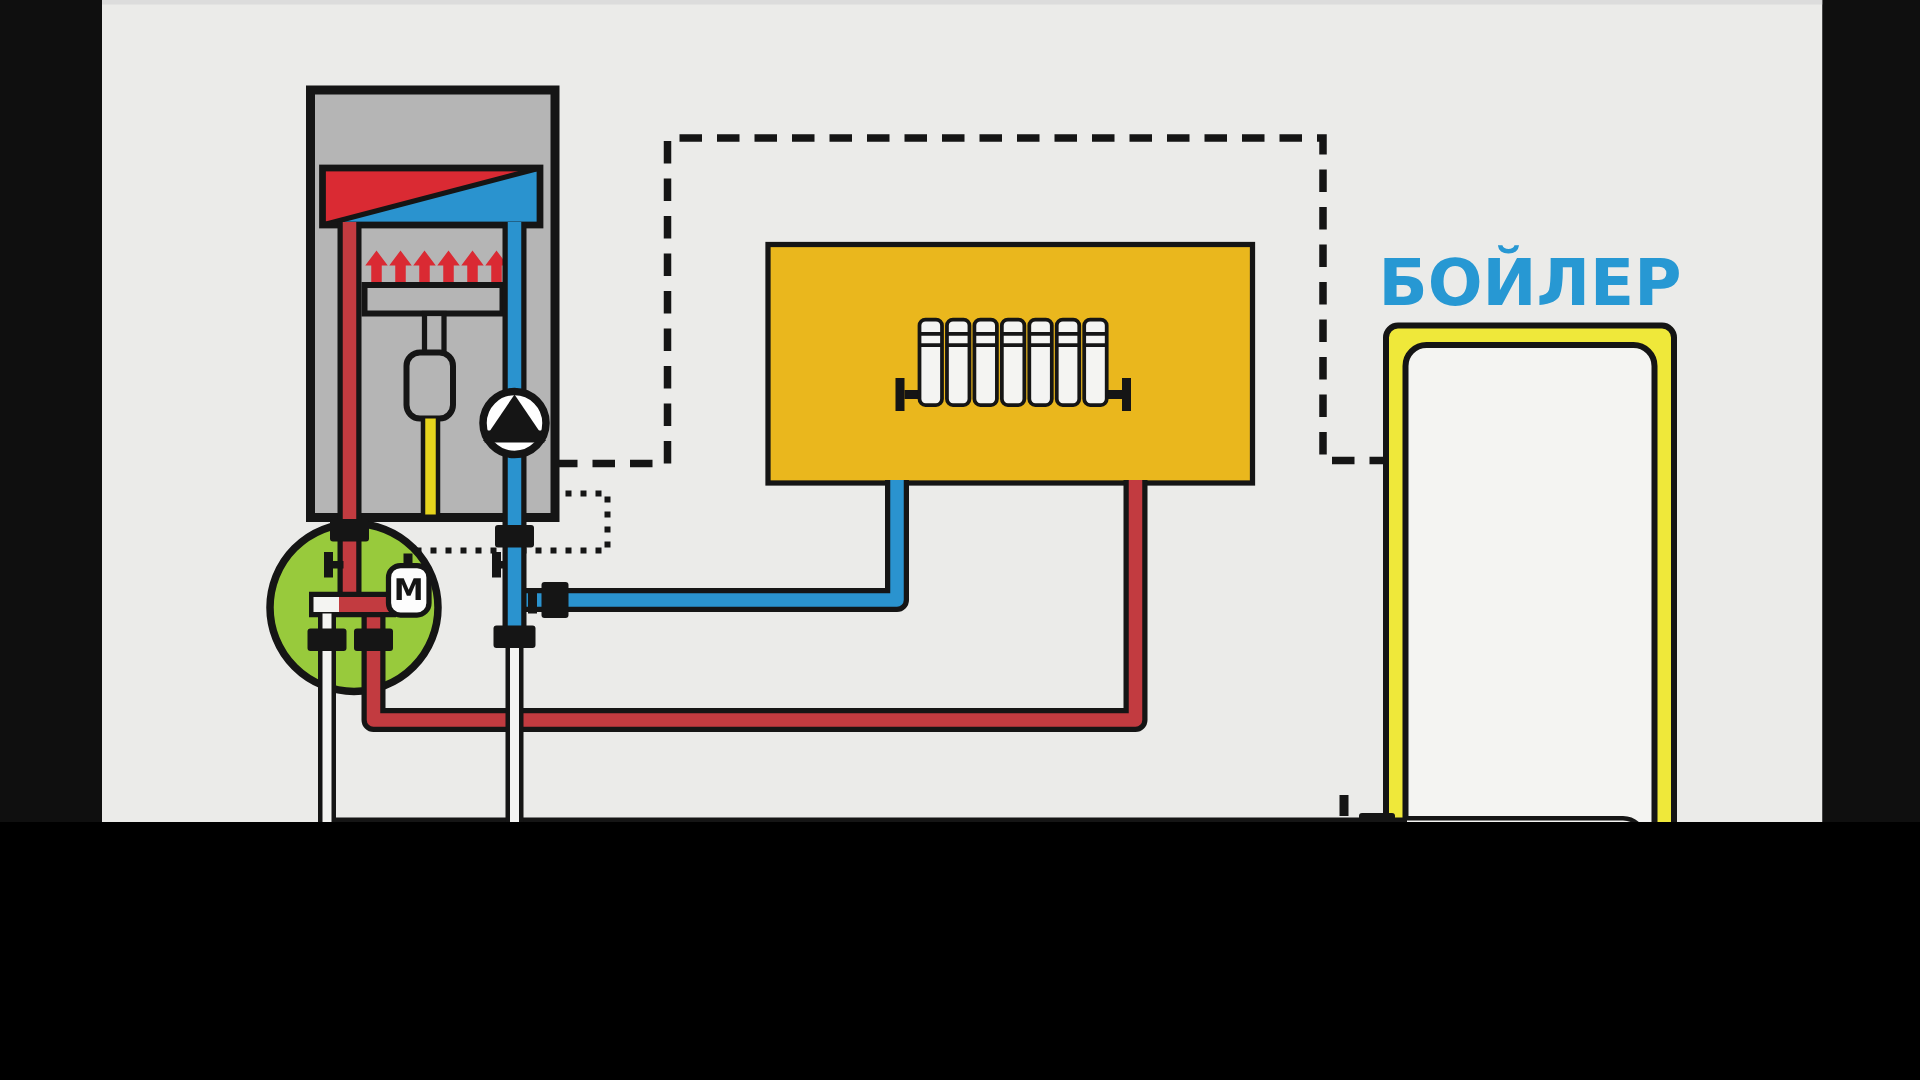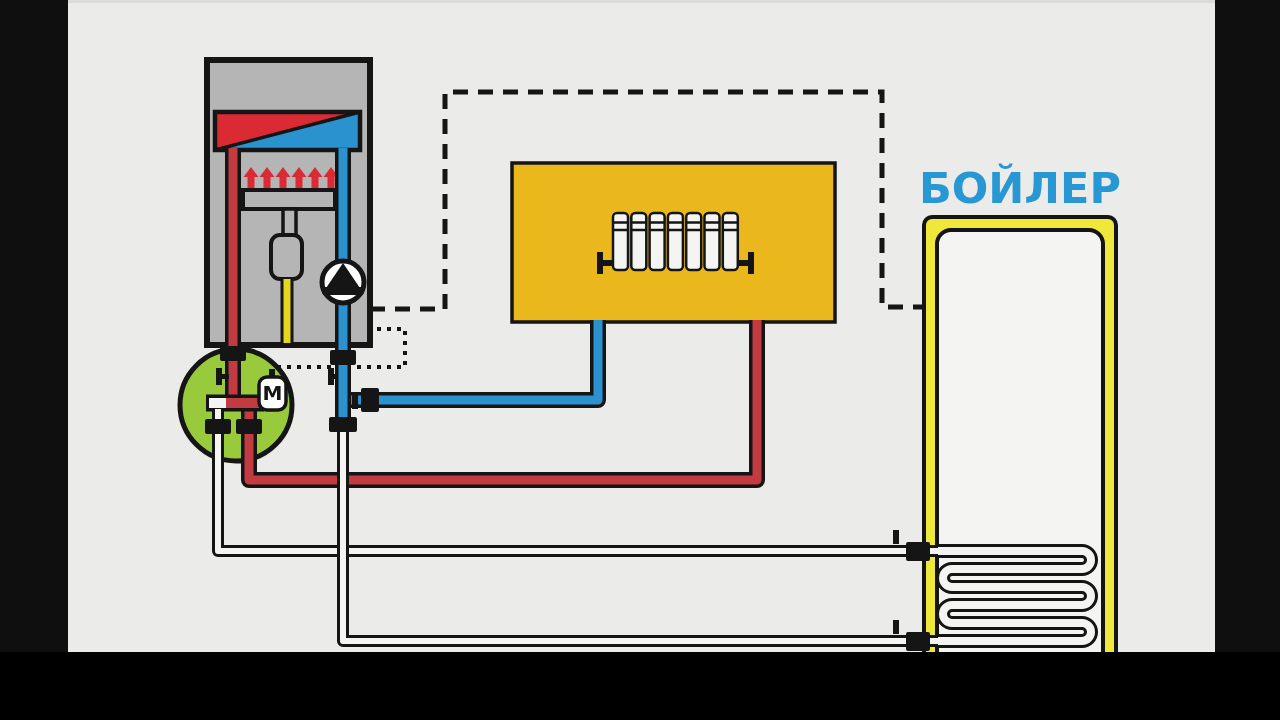--- a/index.html
+++ b/index.html
@@ -1,16 +1,16 @@
 <!DOCTYPE html>
 <html style="--c-bg: #ebebe9; --c-frame: #0f0f0f; --c-outline: #151515; --c-panel_gray: #b5b5b5; --c-red_pipe: #c23b40; --c-red_hot: #da2a33; --c-blue: #2a93cf; --c-green: #98ca3c; --c-radiator_yellow: #eab71d; --c-tank_yellow: #efe83a; --c-gas_yellow: #e6d41d; --c-white: #f4f4f2; --c-label_blue: #2798d3;"><head>
 <meta charset="utf-8">
 <style>
   html,body{margin:0;padding:0;background:#000;}
-  .stage{position:relative;width:1280px;height:652px;background:var(--c-frame,#0f0f0f);overflow:hidden;}
+  .stage{position:relative;width:1280px;height:548px;background:var(--c-frame,#0f0f0f);overflow:hidden;}
   svg{display:block;}
   text{font-family:"DejaVu Sans","Liberation Sans",sans-serif;}
   .cas{fill:none;stroke:var(--c-outline);stroke-linejoin:round;}
   .core-red{fill:none;stroke:var(--c-red_pipe);stroke-linejoin:round;}
   .core-blue{fill:none;stroke:var(--c-blue);stroke-linejoin:round;}
   .core-white{fill:none;stroke:var(--c-white);stroke-linejoin:round;}
   .core-gas{fill:none;stroke:var(--c-gas_yellow);}
   .fit{fill:var(--c-outline);}
   .ctrl{fill:none;stroke:var(--c-outline);}
   .graybox{fill:var(--c-panel_gray);stroke:var(--c-outline);}

